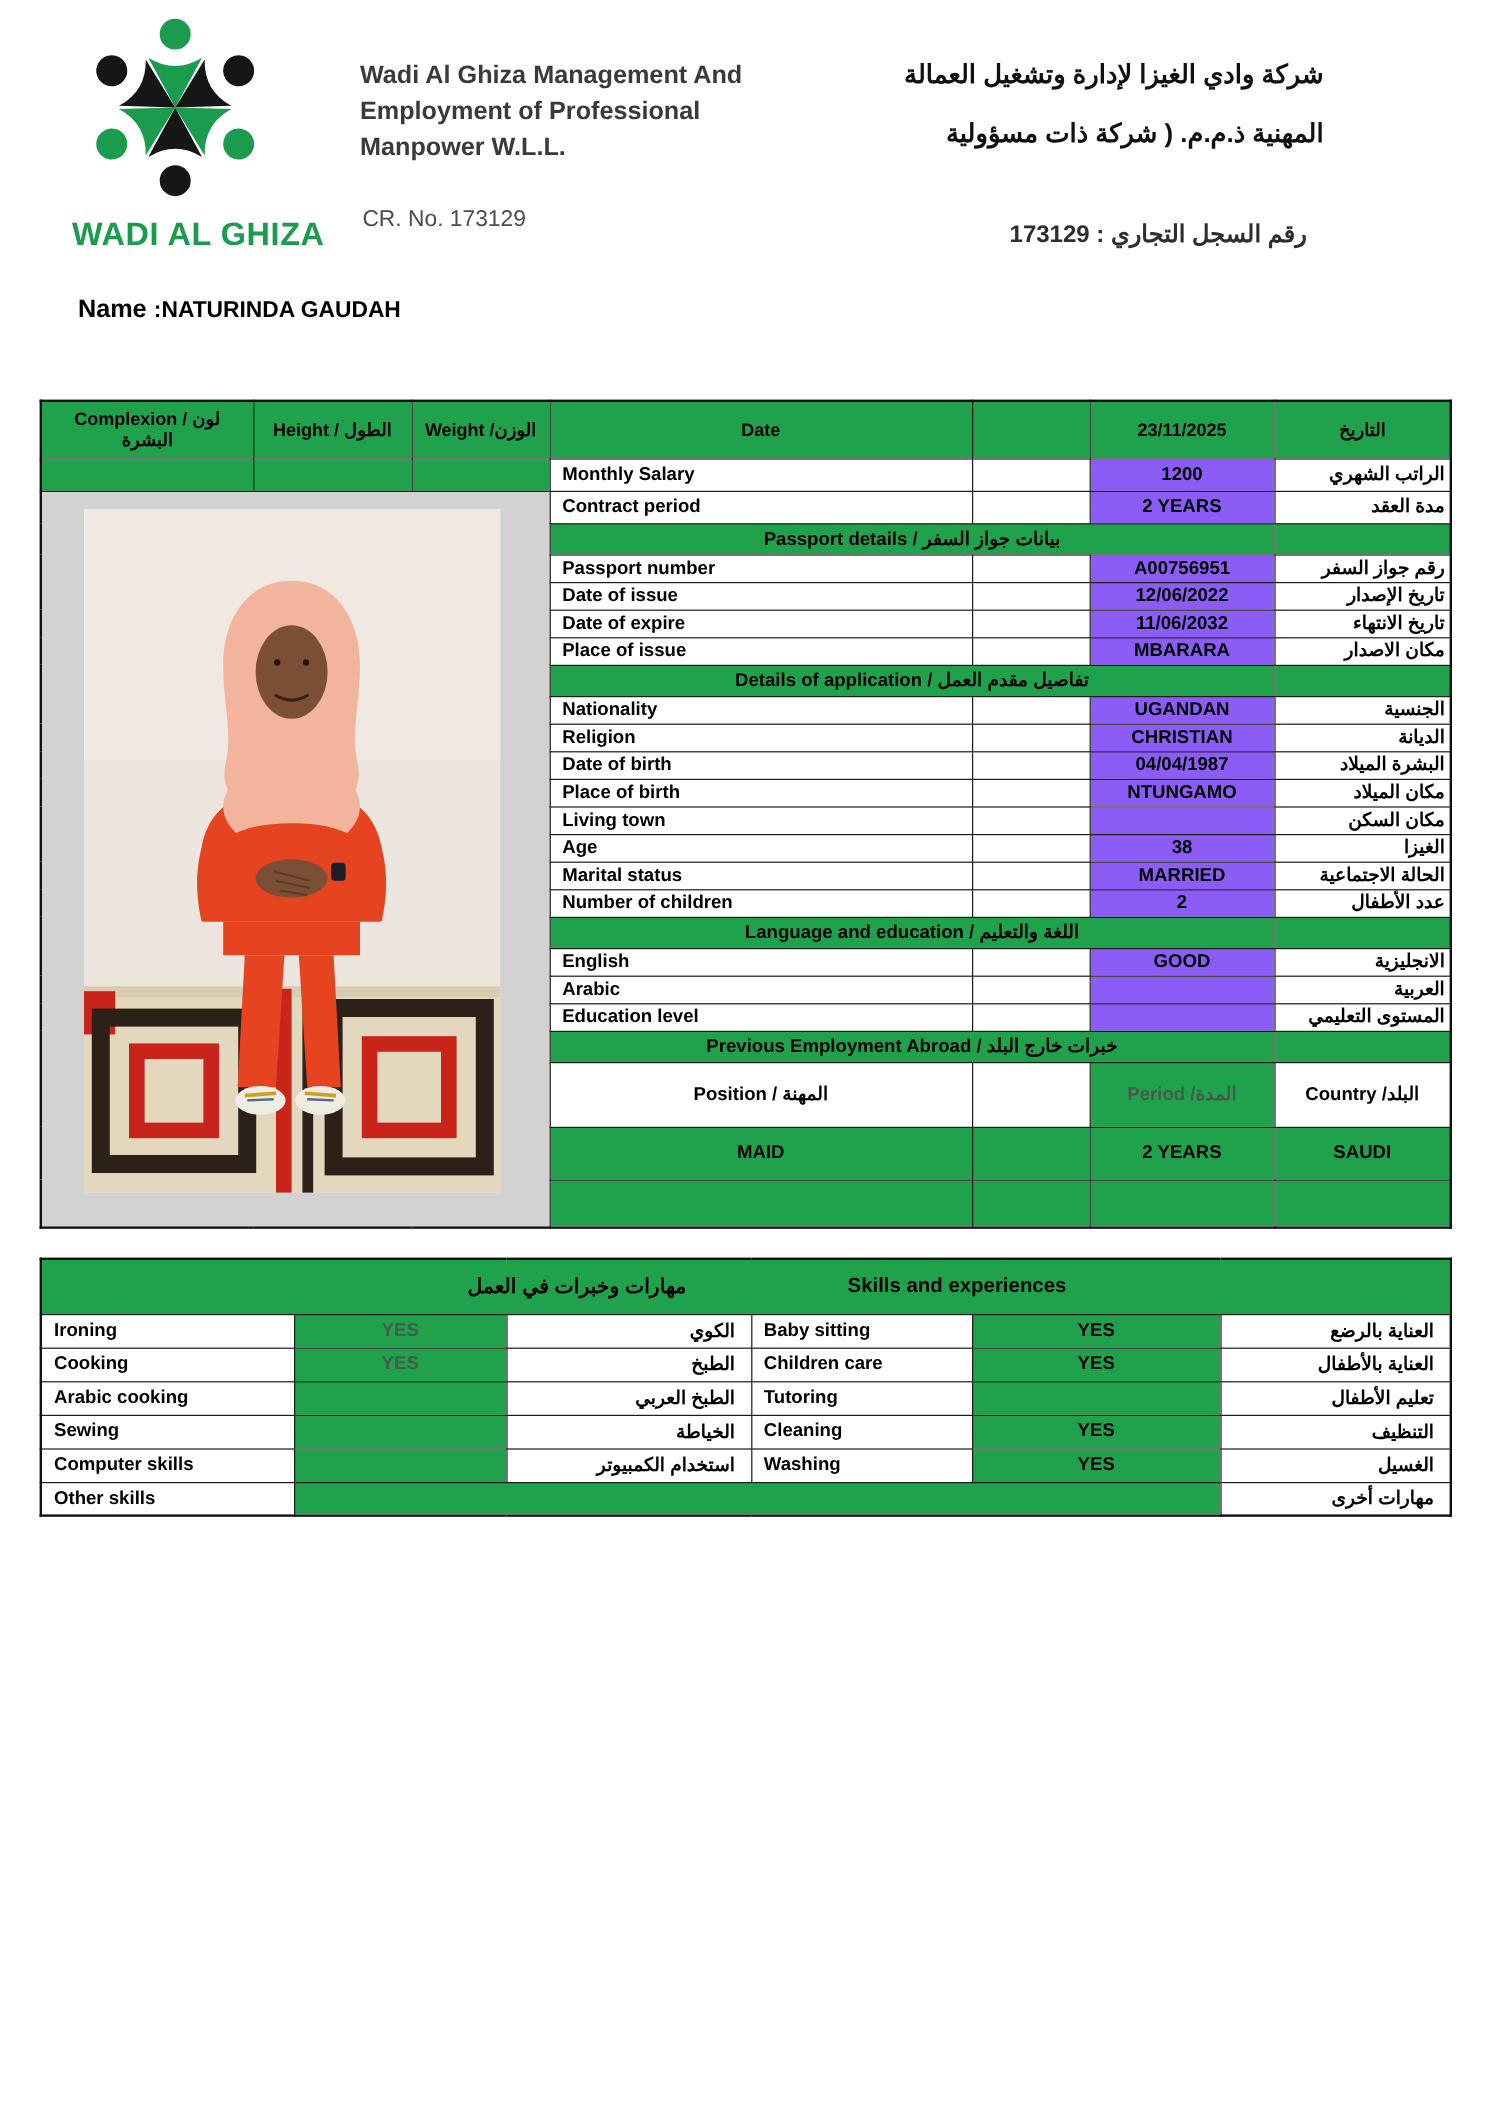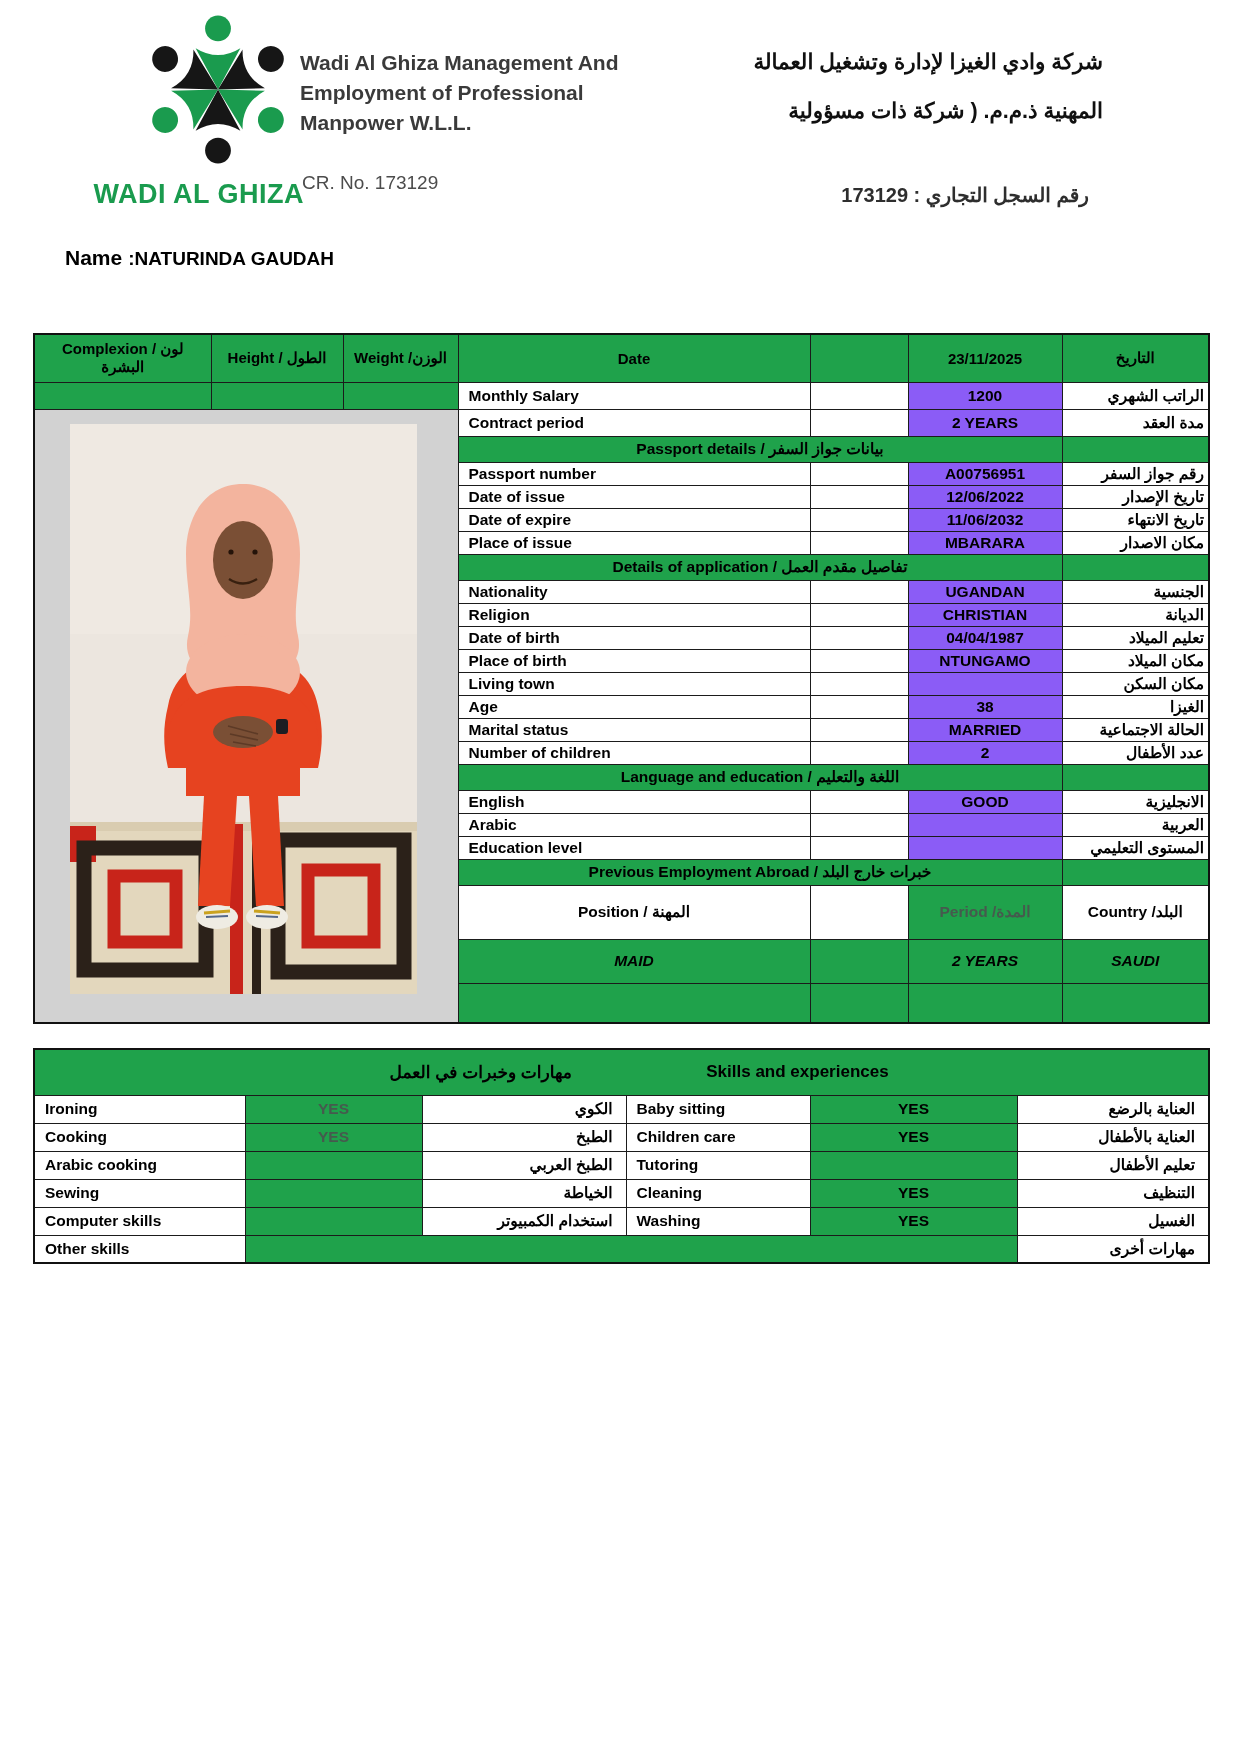--- a/index.html
+++ b/index.html
@@ -1,20 +1,20 @@
 <!DOCTYPE html>
 <html><head>
 <meta charset="utf-8">
 <style>
   * { box-sizing: border-box; }
   body { margin:0; background:#888; font-family:"Liberation Sans", sans-serif; }
   .page { position:relative; width:1241px; height:1755px; margin:0 auto; background:#ffffff; overflow:hidden; }
 
   
-  .logo-block { position:absolute; left:72px; top:6px; width:232px; text-align:right; }
+  .logo-block { position:absolute; left:60px; top:6px; width:232px; text-align:left; }
   .logo-caption { font-size:27px; font-weight:800; color:#1a9b4e; letter-spacing:.5px; margin-top:2px; white-space:nowrap; }
   .company-en { position:absolute; left:300px; top:48px; font-size:21px; line-height:30px; font-weight:bold; color:#3a3a3a; }
   .cr-en { position:absolute; left:302px; top:172px; font-size:19px; color:#4c4c4c; }
   .company-ar { position:absolute; right:138px; top:38px; width:440px; text-align:right; font-size:21.5px; line-height:49px; font-weight:bold; color:#101010; }
   .cr-ar { position:absolute; right:152px; top:183px; font-size:20px; font-weight:bold; color:#2e2e2e; }
 
   
   .doc-name { position:absolute; left:65px; top:246px; color:#000; }
   .name-label { font-size:21px; font-weight:800; }
   .name-value { font-size:19px; font-weight:700; margin-left:6px; }
@@ -32,21 +32,21 @@
   .band { background:#1fa24b; text-align:center; }
   .band-side { background:#1fa24b; }
   .pos-h { background:#fff; text-align:center; vertical-align:middle; }
   .period-h { background:#1fa24b; text-align:center; vertical-align:middle; color:#465a4e; }
   .country-h { background:#fff; text-align:center; vertical-align:middle; }
   .emp-val { background:#1fa24b; text-align:center; vertical-align:middle; }
   .photo-cell { background:#d2d2d2; vertical-align:top; }
   .left-green { background:#1fa24b; }
 
   .h-first { height:48px; } .h-big { height:27px; } .h-std { height:23px; }
-  .h-band { height:26px; } .h-posh { height:54px; } .h-empd { height:44px;font-style:italic; } .h-empe { height:40px; }
+  .h-band { height:26px; } .h-posh { height:54px; } .h-empd { height:44px; } .h-empe { height:40px; }
 
   
   .sk-head { background:#1fa24b; position:relative; height:46px; }
   .sk-head span { position:absolute; top:50%; transform:translate(-50%,-50%); font-size:17px; font-weight:800; white-space:nowrap; }
   .sk-head .sk-head-ar { left:38%; }
   .sk-head .sk-head-en { left:65%; }
   .sk-row { height:28px; }
   .sk-lbl { background:#fff; text-align:left; padding-left:10px; }
   .sk-val { background:#1fa24b; text-align:center; }
   .sk-val.dark { color:#465a4e; }
@@ -184,21 +184,21 @@
         <tr class="h-std">
           <td class="lbl">Religion</td>
           <td class="gap"></td>
           <td class="val">CHRISTIAN</td>
           <td class="ar" dir="rtl">الديانة</td>
         </tr>
         <tr class="h-std">
           <td class="lbl">Date of birth</td>
           <td class="gap"></td>
           <td class="val">04/04/1987</td>
-          <td class="ar" dir="rtl">تعليم الميلاد</td>
+          <td class="ar" dir="rtl">البشرة الميلاد</td>
         </tr>
         <tr class="h-std">
           <td class="lbl">Place of birth</td>
           <td class="gap"></td>
           <td class="val">NTUNGAMO</td>
           <td class="ar" dir="rtl">مكان الميلاد</td>
         </tr>
         <tr class="h-std">
           <td class="lbl">Living town</td>
           <td class="gap"></td>

